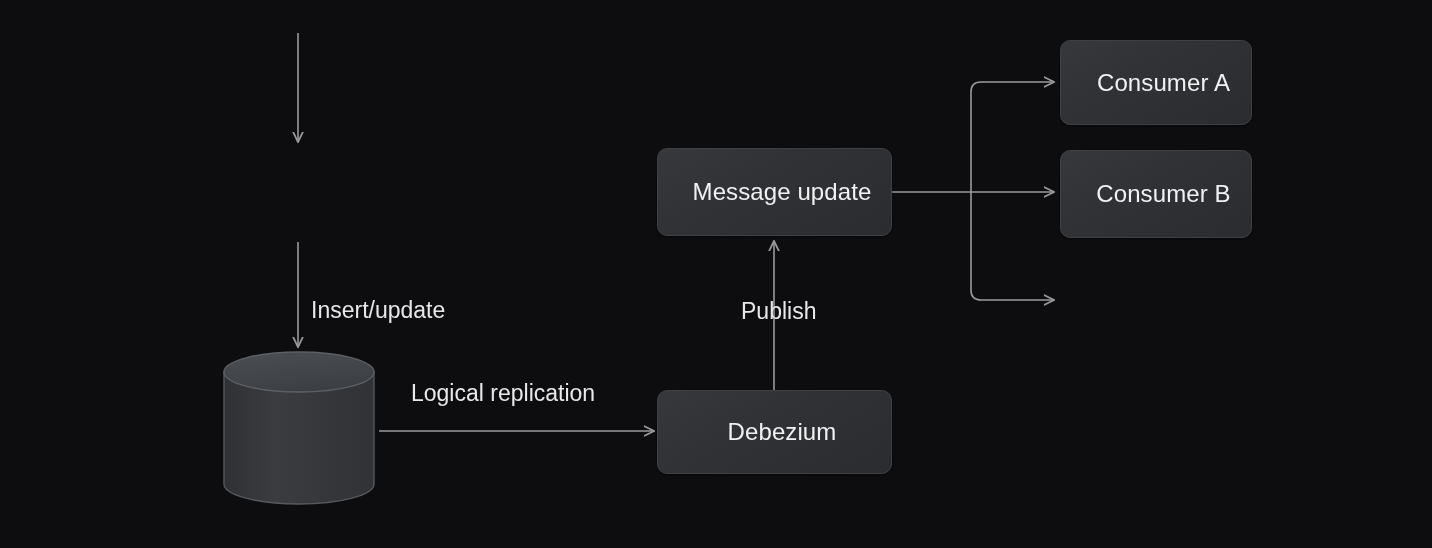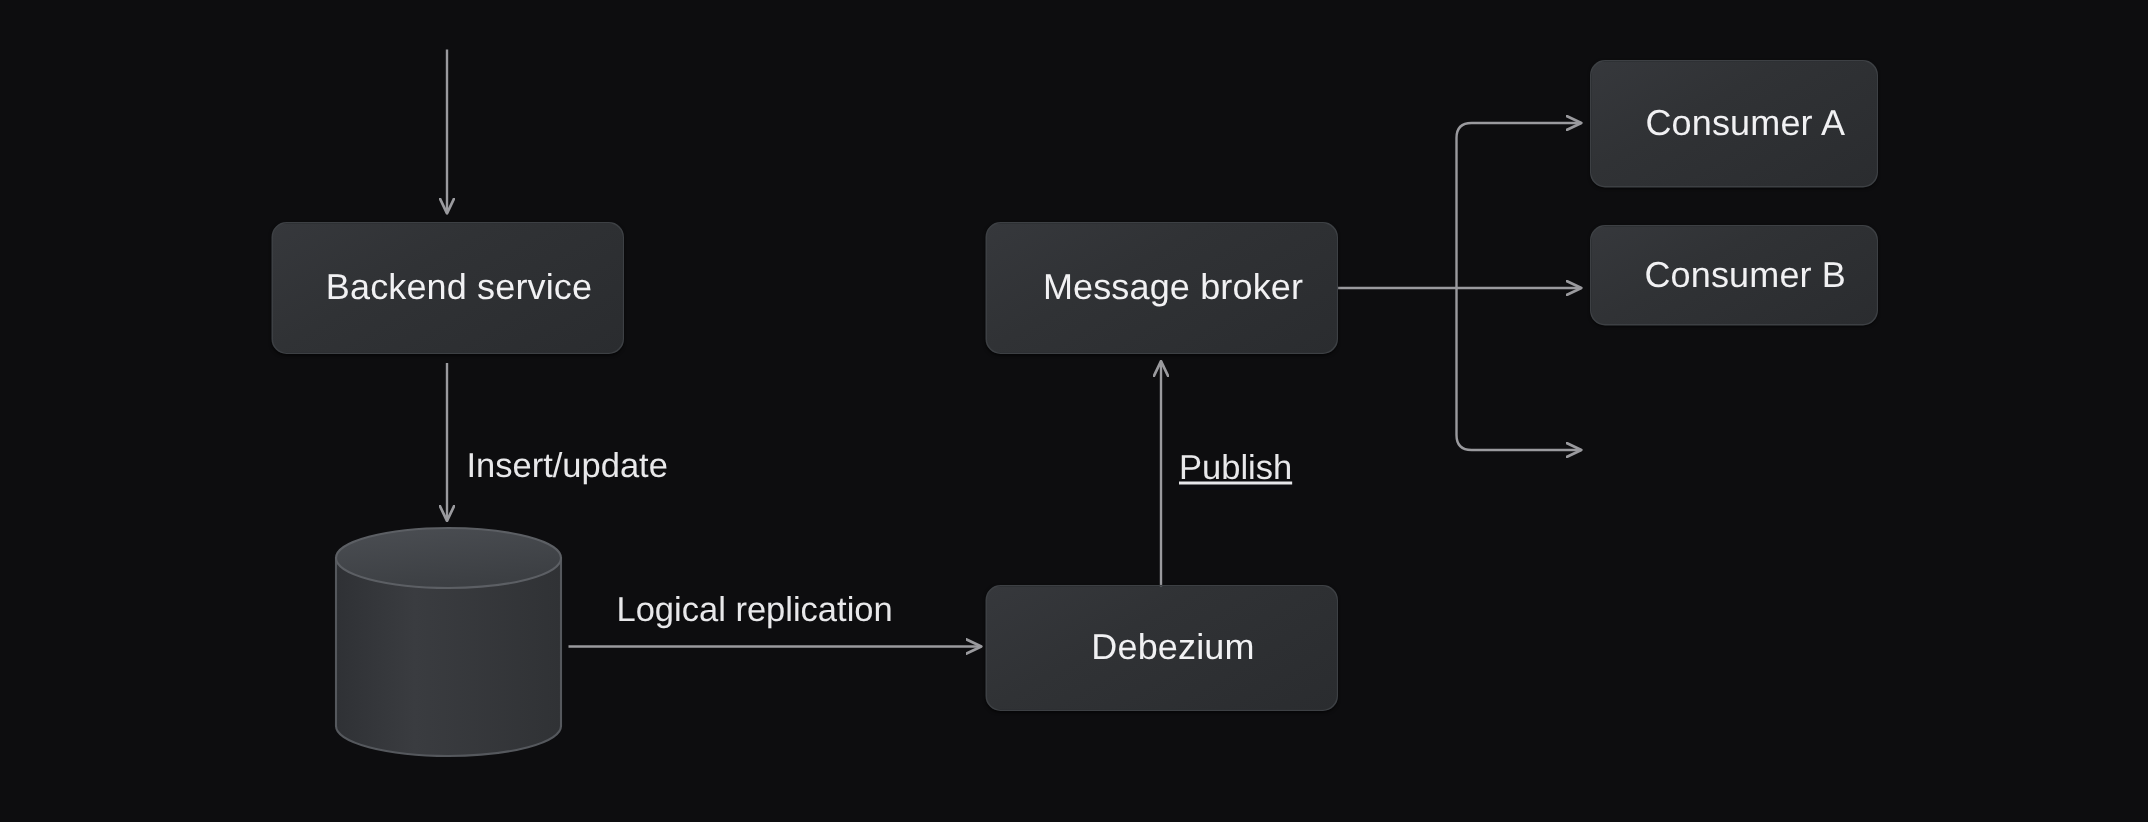--- a/index.html
+++ b/index.html
@@ -95,40 +95,37 @@
       </linearGradient>
       <linearGradient id="cylTop" x1="0" y1="0" x2="0.4" y2="1">
         <stop offset="0%" stop-color="#4b4e53"></stop>
         <stop offset="100%" stop-color="#3c3f43"></stop>
       </linearGradient>
     </defs>
     <path d="M 5 22 L 5 134 A 75 20 0 0 0 155 134 L 155 22 Z" fill="url(#cylBody)" stroke="#55585d" stroke-width="1.4"></path>
     <ellipse cx="80" cy="22" rx="75" ry="20" fill="url(#cylTop)" stroke="#5c5f64" stroke-width="1.4"></ellipse>
   </svg>
 
-  <div class="node" style="left:181px; top:148px; width:235px; height:88px;">
-    <span>Backend service</span>
-  </div>
 
   <div class="node" style="left:657px; top:390px; width:235px; height:84px;align-items:center;">
     <span>Debezium</span>
   </div>
 
   <div class="node" style="left:657px; top:148px; width:235px; height:88px;">
-    <span>Message broker</span>
+    <span>Message update</span>
   </div>
 
   <div class="node" style="left:1060px; top:40px; width:192px; height:85px;">
     <span>Consumer A</span>
   </div>
 
-  <div class="node" style="left:1060px; top:150px; width:192px; height:67px;">
+  <div class="node" style="left:1060px; top:150px; width:192px; height:88px;">
     <span>Consumer B</span>
   </div>
 
 
   <div class="edge-label" style="left:311px; top:281px;margin-top:18px;">Insert/update</div>
 
-  <div class="edge-label" style="left:411px; top:395px;text-align:center;">Logical replication</div>
+  <div class="edge-label" style="left:411px; top:382px;text-align:center;">Logical replication</div>
 
-  <div class="edge-label" style="left:786px; top:300px;text-decoration:underline;">Publish</div>
+  <div class="edge-label" style="left:741px; top:300px;">Publish</div>
 
 </div>
 
 </body></html>

